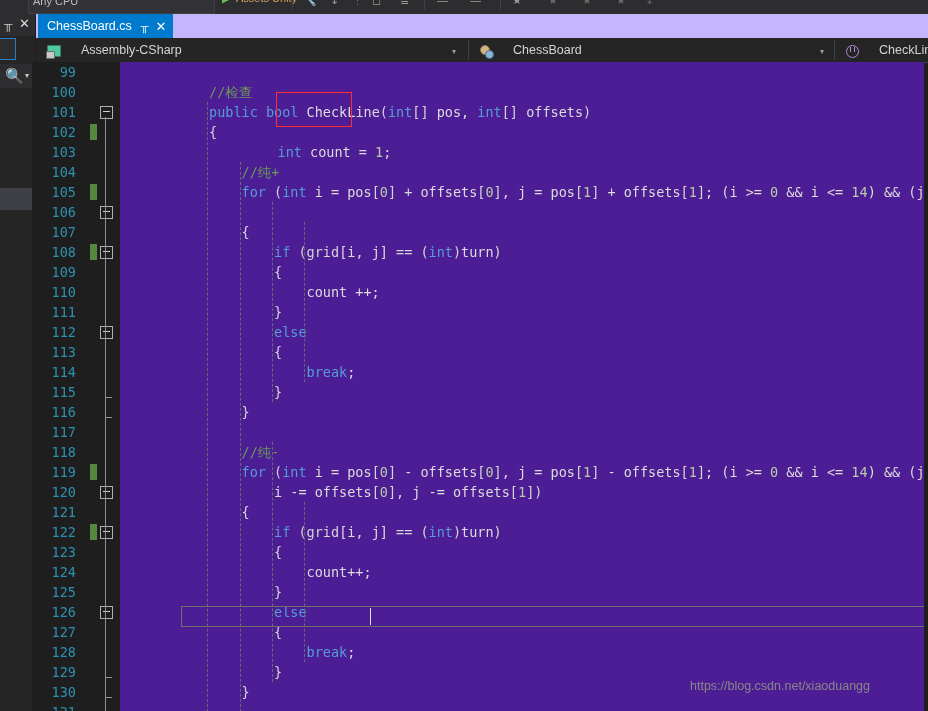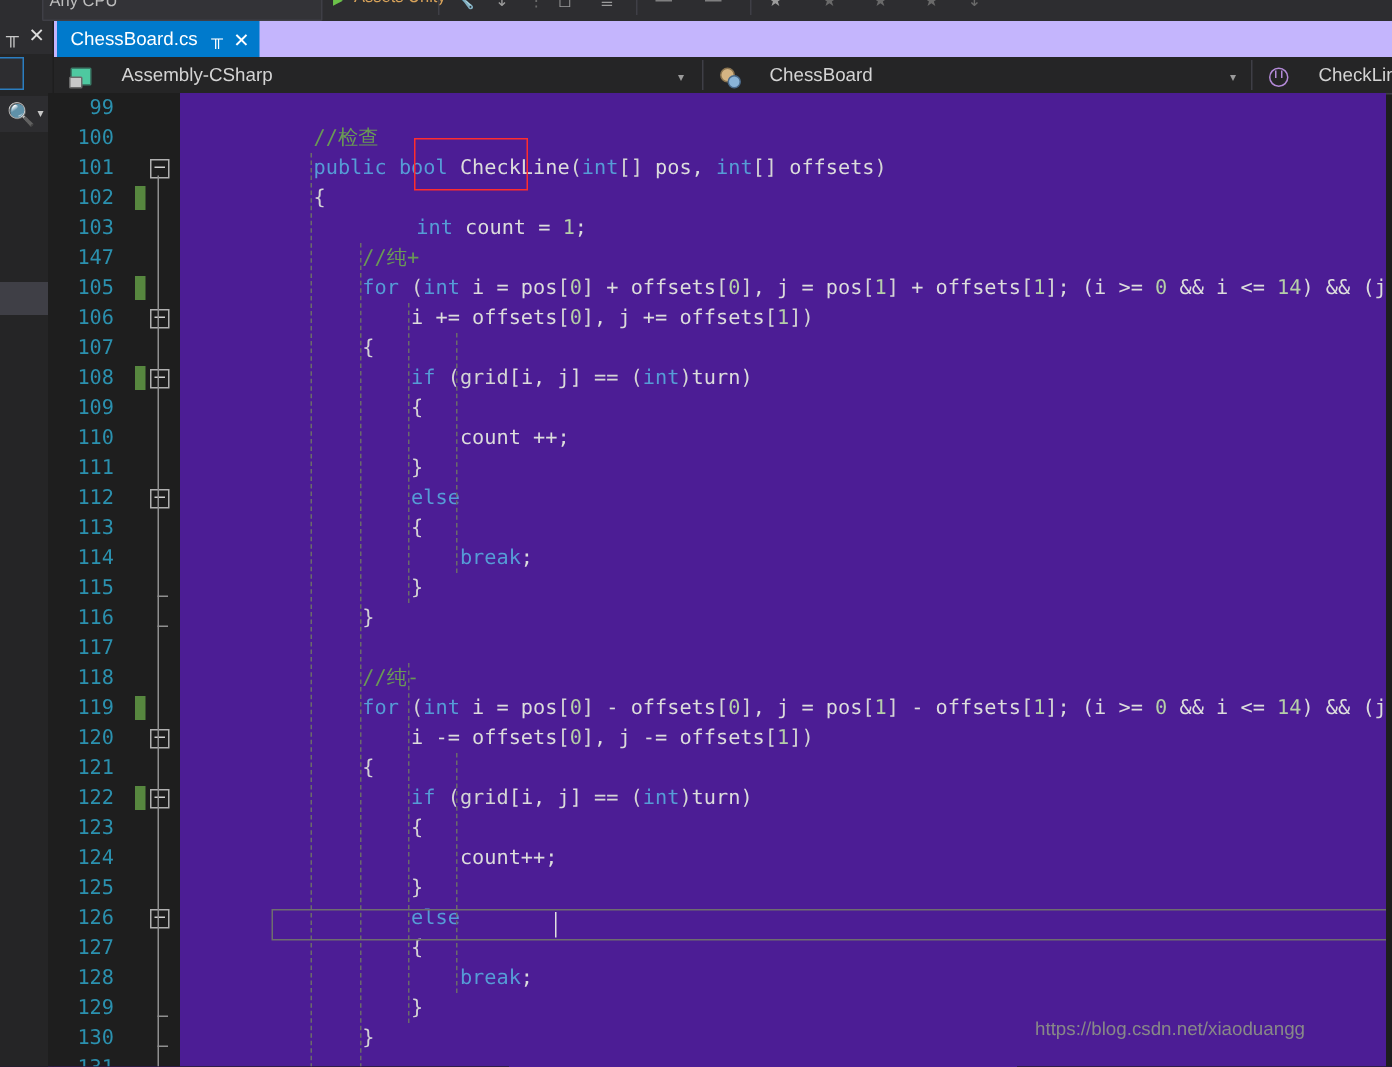--- a/index.html
+++ b/index.html
@@ -205,32 +205,31 @@
         <div class="row" style="top: 60px;">
           <div class="lnum">102</div>
           <div class="chgbar"></div>
           <div class="code" style="left: 177.04px;"><span class="b1">{</span></div>
         </div>
         <div class="row" style="top: 80px;">
           <div class="lnum">103</div>
           <div class="code" style="left: 209.56px; margin-left: 36px;"><span class="t">int</span><span class="p"> count = </span><span class="n">1</span><span class="p">;</span></div>
         </div>
         <div class="row" style="top: 100px;">
-          <div class="lnum">147</div>
+          <div class="lnum">104</div>
           <div class="code" style="left: 209.56px;"><span class="c">//纯+</span></div>
         </div>
         <div class="row" style="top: 120px;">
           <div class="lnum">105</div>
           <div class="chgbar"></div>
           <div class="code" style="left: 209.56px;"><span class="k">for</span><span class="b1"> (</span><span class="t">int</span><span class="p"> i = pos</span><span class="b1">[</span><span class="n">0</span><span class="b1">]</span><span class="p"> + offsets</span><span class="b1">[</span><span class="n">0</span><span class="b1">]</span><span class="p">, j = pos</span><span class="b1">[</span><span class="n">1</span><span class="b1">]</span><span class="p"> + offsets</span><span class="b1">[</span><span class="n">1</span><span class="b1">]</span><span class="p">; (i &gt;= </span><span class="n">0</span><span class="p"> &amp;&amp; i &lt;= </span><span class="n">14</span><span class="p">) &amp;&amp; (j &gt;= </span></div>
         </div>
         <div class="row" style="top: 140px;">
           <div class="lnum">106</div>
           <div class="foldbox"></div>
-          <div class="code" style="left: 242.08px;"><span class="p">i += offsets</span><span class="b1">[</span><span class="n">0</span><span class="b1">]</span><span class="p">, j += offsets</span><span class="b1">[</span><span class="n">1</span><span class="b1">])</span></div>
         </div>
         <div class="row" style="top: 160px;">
           <div class="lnum">107</div>
           <div class="code" style="left: 209.56px;"><span class="b1">{</span></div>
         </div>
         <div class="row" style="top: 180px;">
           <div class="lnum">108</div>
           <div class="chgbar"></div>
           <div class="foldbox"></div>
           <div class="code" style="left: 242.08px;"><span class="k">if</span><span class="b1"> (grid</span><span class="p">[i, j] </span><span class="b1">== (</span><span class="t">int</span><span class="b1">)</span><span class="p">turn)</span></div>

